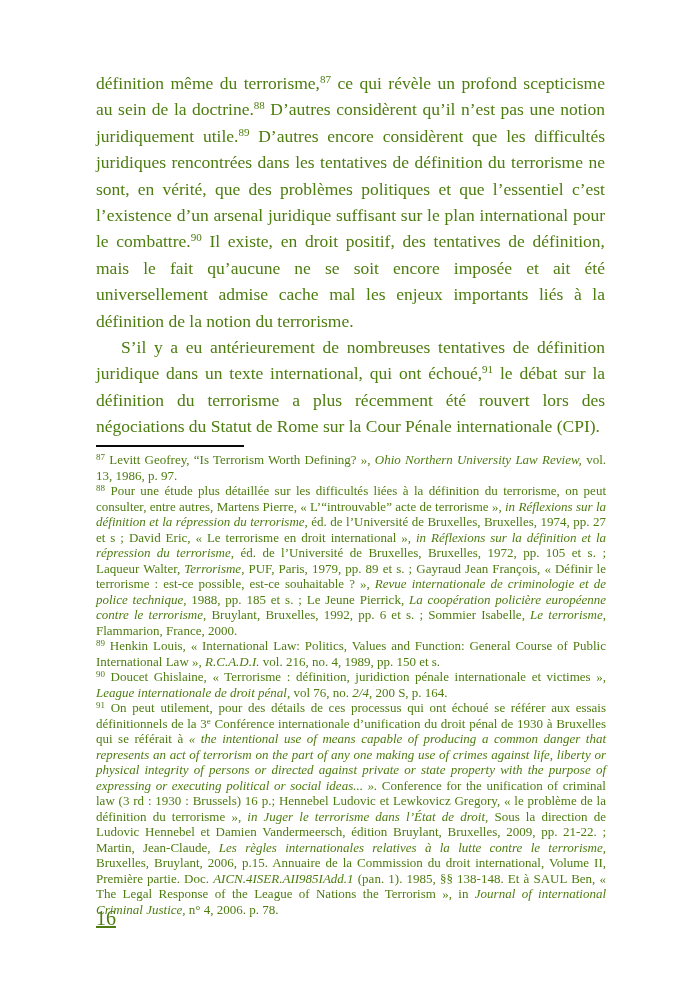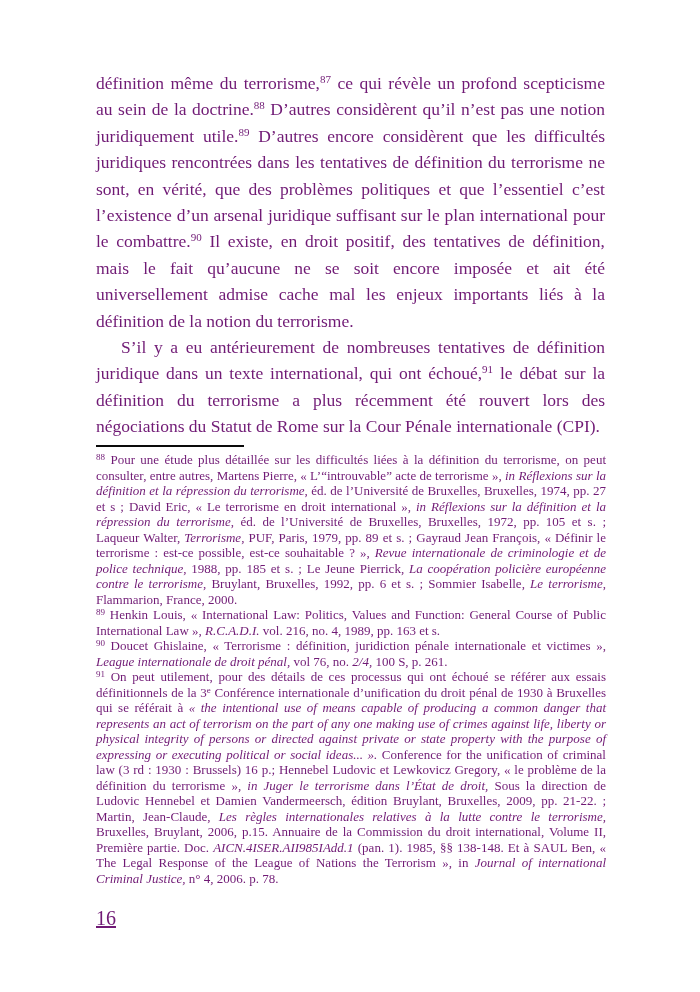--- a/index.html
+++ b/index.html
@@ -1,21 +1,21 @@
 <!DOCTYPE html>
 <html><head>
 <meta charset="utf-8">
 <style>
   html, body { margin: 0; padding: 0; background: #ffffff; }
   .page {
     position: relative;
     width: 700px;
     height: 992px;
     background: #ffffff;
-    color: #701a75;
+    color: #4d7c0f;
     font-family: "Liberation Serif", serif;
     overflow: hidden;
     box-sizing: border-box;
   }
   .body-text {
     position: absolute;
     left: 96px;
     right: 95px;
     top: 70px;
     font-size: 17.5px;
@@ -71,20 +71,21 @@
 
 <div class="page">
   <main class="body-text">
       <p><span>définition même du terrorisme,</span><sup>87</sup><span> ce qui révèle un profond scepticisme au sein de la doctrine.</span><sup>88</sup><span> D’autres considèrent qu’il n’est pas une notion juridiquement utile.</span><sup>89</sup><span> D’autres encore considèrent que les difficultés juridiques rencontrées dans les tentatives de définition du terrorisme ne sont, en vérité, que des problèmes politiques et que l’essentiel c’est l’existence d’un arsenal juridique suffisant sur le plan international pour le combattre.</span><sup>90</sup><span> Il existe, en droit positif, des tentatives de définition, mais le fait qu’aucune ne se soit encore imposée et ait été universellement admise cache mal les enjeux importants liés à la définition de la notion du terrorisme.</span></p>
       <p class="indent"><span>S’il y a eu antérieurement de nombreuses tentatives de définition juridique dans un texte international, qui ont échoué,</span><sup>91</sup><span> le débat sur la définition du terrorisme a plus récemment été rouvert lors des négociations du Statut de Rome sur la Cour Pénale internationale (CPI).</span></p>
     </main>
 
   <div class="footnote-sep"></div>
 
   <section class="footnotes">
+      <p><sup>87</sup><span> Levitt Geofrey, “Is Terrorism Worth Defining? », </span><em>Ohio Northern University Law Review,</em><span> vol. 13, 1986, p. 97.</span></p>
       <p><sup>88</sup><span> Pour une étude plus détaillée sur les difficultés liées à la définition du terrorisme, on peut consulter, entre autres, Martens Pierre, « L’“introuvable” acte de terrorisme », </span><em>in Réflexions sur la définition et la répression du terrorisme</em><span>, éd. de l’Université de Bruxelles, Bruxelles, 1974, pp. 27 et s ; David Eric, « Le terrorisme en droit international », </span><em>in Réflexions sur la définition et la répression du terrorisme</em><span>, éd. de l’Université de Bruxelles, Bruxelles, 1972, pp. 105 et s. ; Laqueur Walter, </span><em>Terrorisme</em><span>, PUF, Paris, 1979, pp. 89 et s. ; Gayraud Jean François, « Définir le terrorisme : est-ce possible, est-ce souhaitable ? », </span><em>Revue internationale de criminologie et de police technique</em><span>, 1988, pp. 185 et s. ; Le Jeune Pierrick, </span><em>La coopération policière européenne contre le terrorisme</em><span>, Bruylant, Bruxelles, 1992, pp. 6 et s. ; Sommier Isabelle, </span><em>Le terrorisme</em><span>, Flammarion, France, 2000.</span></p>
-      <p><sup>89</sup><span> Henkin Louis, « International Law: Politics, Values and Function: General Course of Public International Law », </span><em>R.C.A.D.I.</em><span> vol. 216, no. 4, 1989, pp. 163 et s.</span></p>
-      <p><sup>90</sup><span> Doucet Ghislaine, « Terrorisme : définition, juridiction pénale internationale et victimes », </span><em>League internationale de droit pénal,</em><span> vol 76, no. </span><em>2/4,</em><span> 100 S, p. 261.</span></p>
+      <p><sup>89</sup><span> Henkin Louis, « International Law: Politics, Values and Function: General Course of Public International Law », </span><em>R.C.A.D.I.</em><span> vol. 216, no. 4, 1989, pp. 150 et s.</span></p>
+      <p><sup>90</sup><span> Doucet Ghislaine, « Terrorisme : définition, juridiction pénale internationale et victimes », </span><em>League internationale de droit pénal,</em><span> vol 76, no. </span><em>2/4,</em><span> 200 S, p. 164.</span></p>
       <p><sup>91</sup><span> On peut utilement, pour des détails de ces processus qui ont échoué se référer aux essais définitionnels de la 3</span><sup>e</sup><span> Conférence internationale d’unification du droit pénal de 1930 à Bruxelles qui se référait à </span><em>« the intentional use of means capable of producing a common danger that represents an act of terrorism on the part of any one making use of crimes against life, liberty or physical integrity of persons or directed against private or state property with the purpose of expressing or executing political or social ideas... ».</em><span> Conference for the unification of criminal law (3 rd : 1930 : Brussels) 16 p.; Hennebel Ludovic et Lewkovicz Gregory, « le problème de la définition du terrorisme », </span><em>in Juger le terrorisme dans l’État de droit,</em><span> Sous la direction de Ludovic Hennebel et Damien Vandermeersch, édition Bruylant, Bruxelles, 2009, pp. 21-22. ; Martin, Jean-Claude, </span><em>Les règles internationales relatives à la lutte contre le terrorisme,</em><span> Bruxelles, Bruylant, 2006, p.15. Annuaire de la Commission du droit international, Volume II, Première partie. Doc. </span><em>AICN.4ISER.AII985IAdd.1</em><span> (pan. 1). 1985, §§ 138-148. Et à SAUL Ben, « The Legal Response of the League of Nations the Terrorism », in </span><em>Journal of international Criminal Justice,</em><span> n° 4, 2006. p. 78.</span></p>
     </section>
 
   <div class="page-number">16</div>
 </div>
 
 </body></html>

